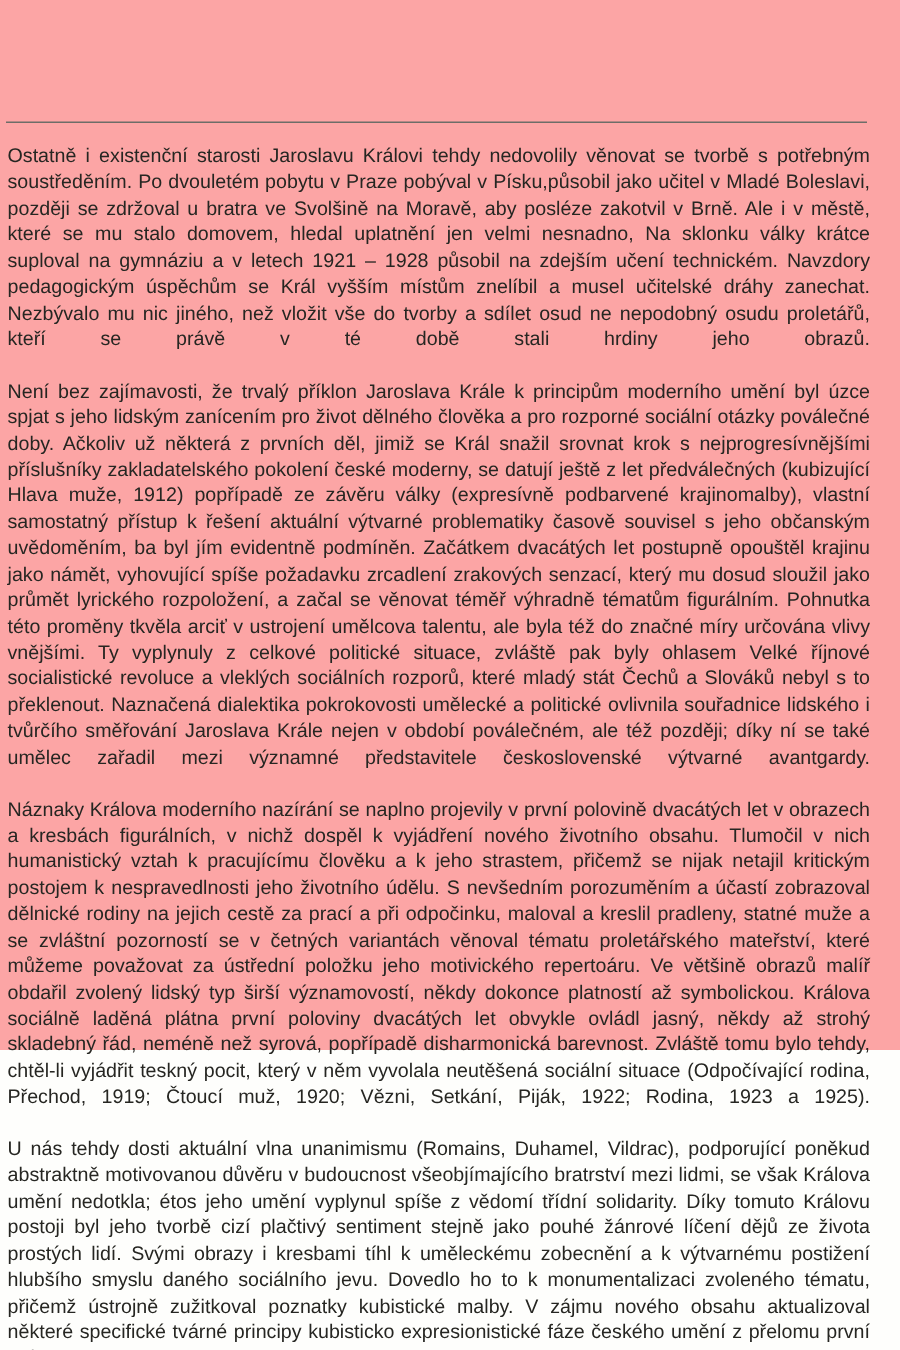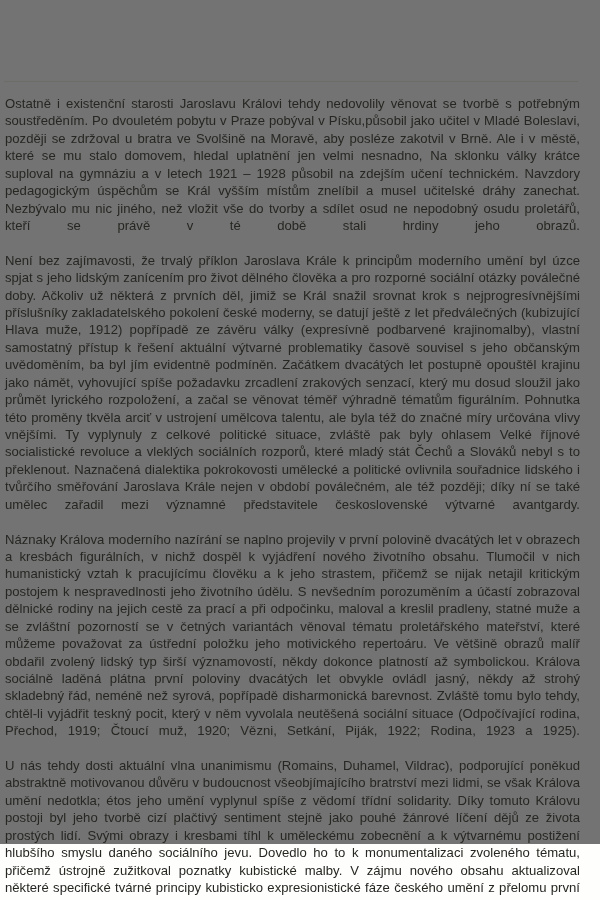--- a/index.html
+++ b/index.html
@@ -9,23 +9,23 @@
   body {
     width: 600px;
     height: 900px;
     background: #fefefc;
     font-family: "Liberation Sans", sans-serif;
     overflow: hidden;
   }
   .page {
     position: relative;
     width: 600px;
-    height: 844px;
+    height: 700px;
     box-sizing: border-box;
-    background: #737373;
+    background: #fca5a5;
   }
   .top-rule {
     position: absolute;
     left: 4px;
     top: 81px;
     width: 574px;
     height: 1px;
     background: #6d6d68;
   }
   .text-body {

